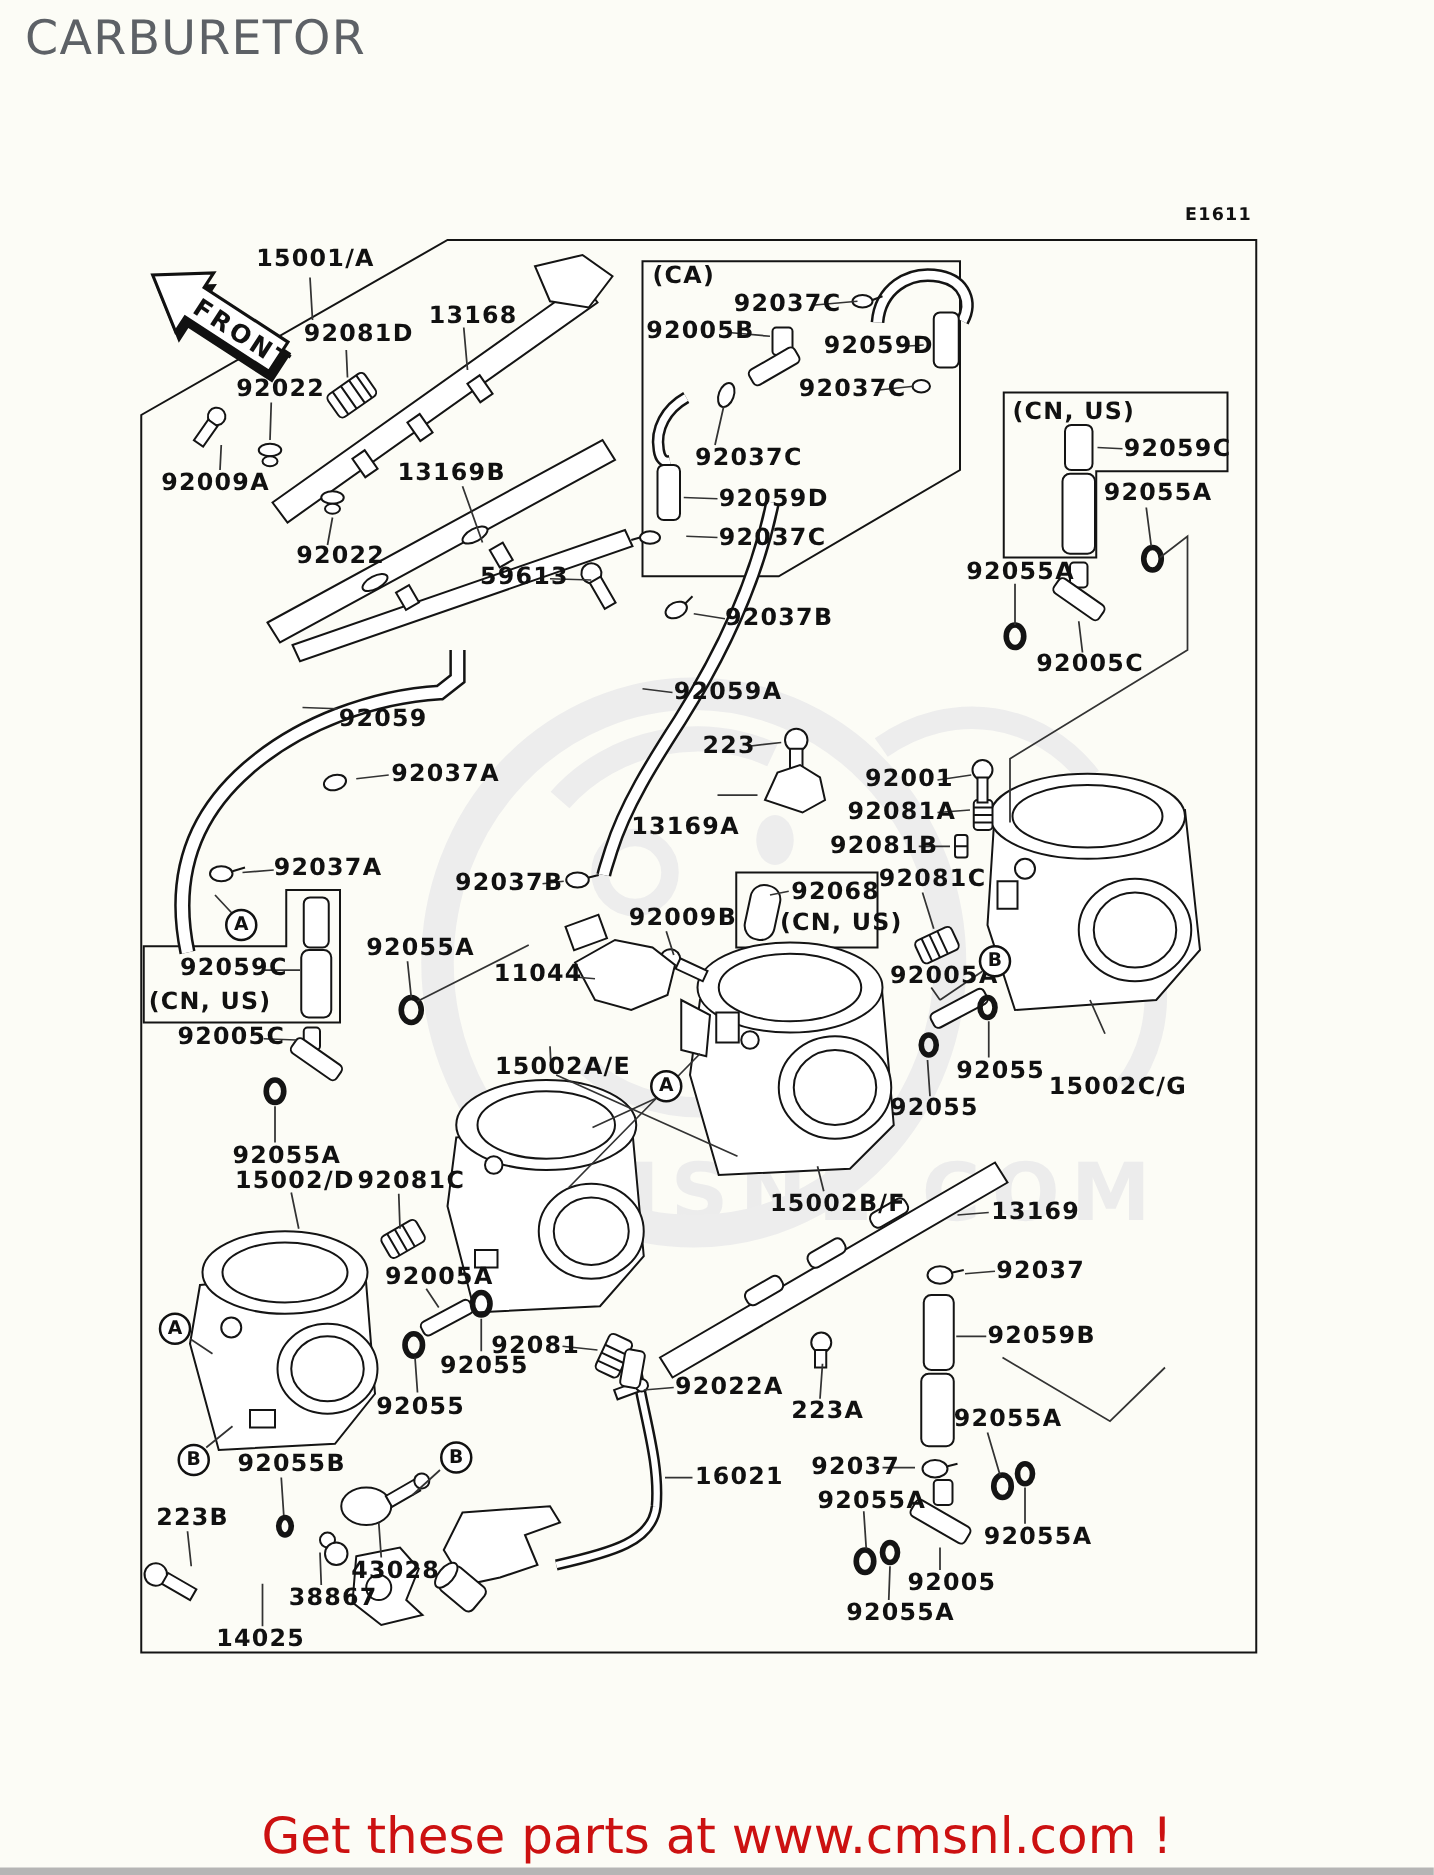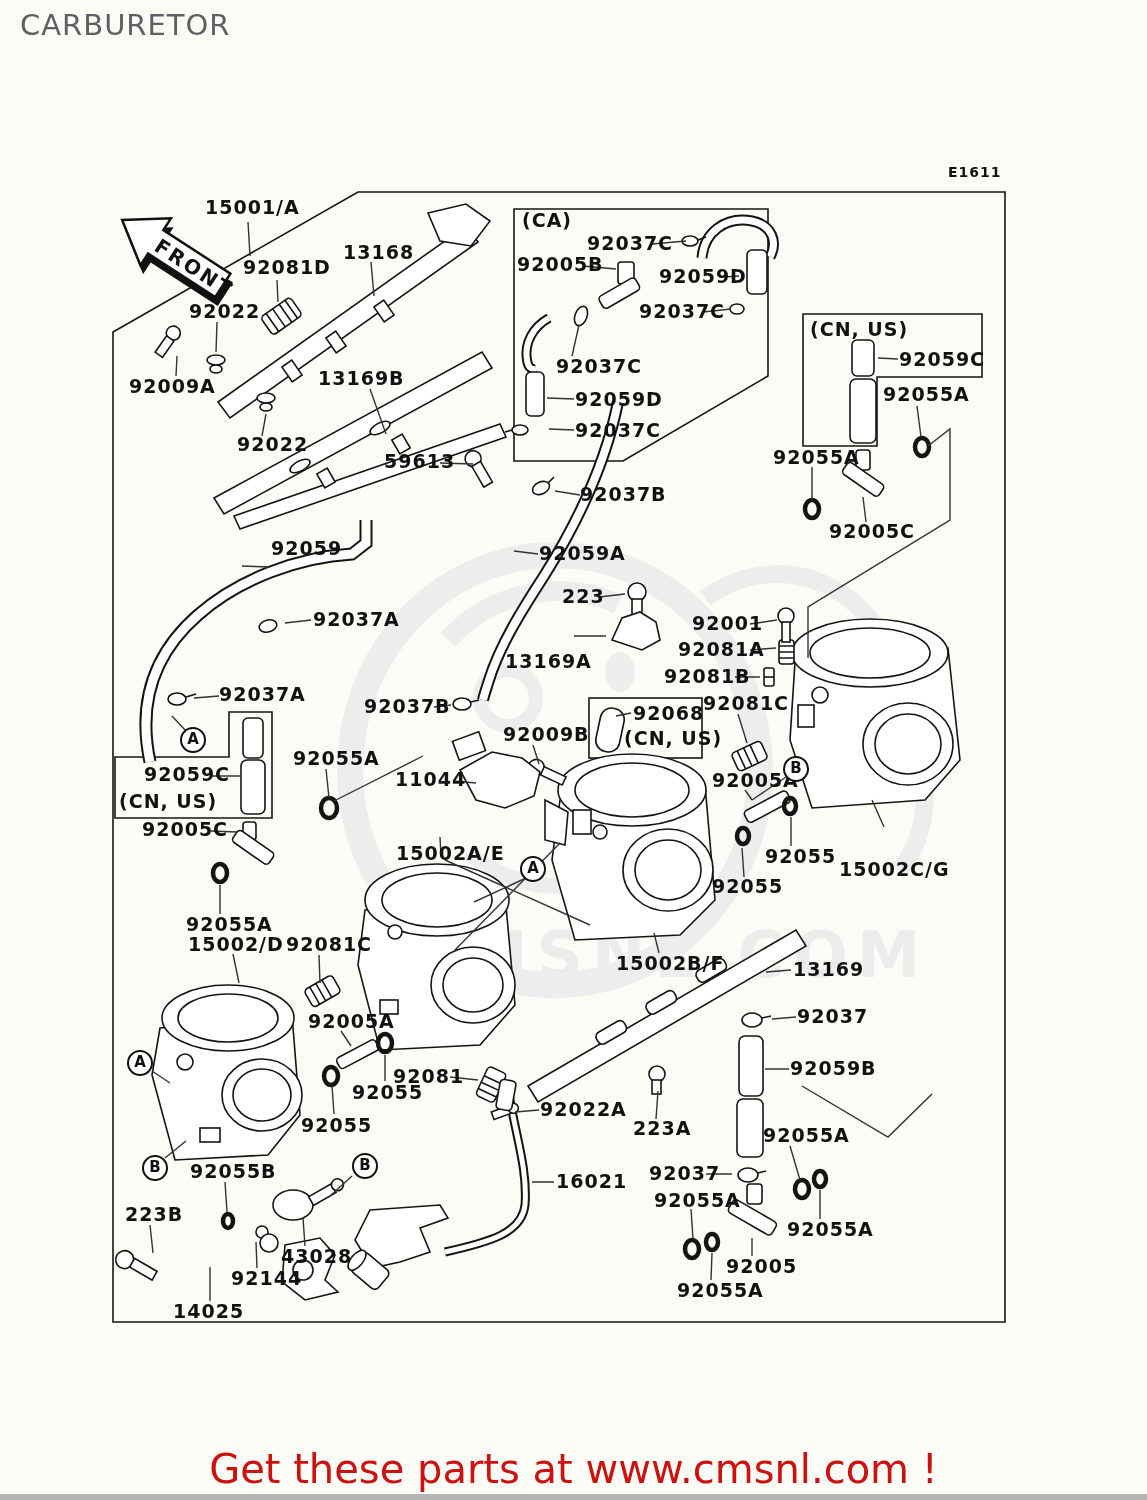--- a/index.html
+++ b/index.html
@@ -3,21 +3,21 @@
 <meta charset="utf-8">
 <style>
   html,body{margin:0;padding:0;}
   body{
     width:1147px;height:1500px;position:relative;overflow:hidden;
     background:#fcfcf6;
     font-family:"DejaVu Sans",sans-serif;
   }
   .page-title{
     position:absolute;left:20px;top:8px;
-    font-size:29px;color:#5d6166;letter-spacing:1px;z-index:3;
+    font-size:38px;color:#5d6166;letter-spacing:1px;z-index:3;
   }
   .watermark-text{
     position:absolute;left:408px;top:918px;z-index:0;
     font-size:64px;font-weight:bold;color:#ececec;letter-spacing:9px;white-space:nowrap;
   }
   svg.artwork{position:absolute;left:0;top:0;z-index:1;}
   .labels-layer{position:absolute;left:0;top:0;width:1147px;height:1500px;z-index:2;pointer-events:none;}
   .part-label{
     position:absolute;font-weight:bold;font-size:19px;color:#111;
     letter-spacing:1px;line-height:1.05;white-space:nowrap;
@@ -329,21 +329,21 @@
       <div class="part-label" style="left: 556px; top: 357px;">92037C</div>
       <div class="part-label" style="left: 575px; top: 390px;">92059D</div>
       <div class="part-label" style="left: 575px; top: 421px;">92037C</div>
       <div class="part-label" style="left: 810px; top: 320px;">(CN, US)</div>
       <div class="part-label" style="left: 899px; top: 350px;">92059C</div>
       <div class="part-label" style="left: 883px; top: 385px;">92055A</div>
       <div class="part-label" style="left: 773px; top: 448px;">92055A</div>
       <div class="part-label" style="left: 829px; top: 522px;">92005C</div>
       <div class="part-label" style="left: 580px; top: 485px;">92037B</div>
       <div class="part-label" style="left: 539px; top: 544px;">92059A</div>
-      <div class="part-label" style="left: 271px; top: 539px;">92059</div>
+      <div class="part-label" style="left: 271px; top: 566px;">92059</div>
       <div class="part-label" style="left: 313px; top: 610px;">92037A</div>
       <div class="part-label" style="left: 562px; top: 587px;">223</div>
       <div class="part-label" style="left: 692px; top: 614px;">92001</div>
       <div class="part-label" style="left: 505px; top: 652px;">13169A</div>
       <div class="part-label" style="left: 678px; top: 640px;">92081A</div>
       <div class="part-label" style="left: 664px; top: 667px;">92081B</div>
       <div class="part-label" style="left: 703px; top: 694px;">92081C</div>
       <div class="part-label" style="left: 219px; top: 685px;">92037A</div>
       <div class="part-label" style="left: 364px; top: 697px;">92037B</div>
       <div class="part-label" style="left: 633px; top: 704px;">92068</div>
@@ -374,21 +374,21 @@
       <div class="part-label" style="left: 633px; top: 1119px;">223A</div>
       <div class="part-label" style="left: 763px; top: 1126px;">92055A</div>
       <div class="part-label" style="left: 190px; top: 1162px;">92055B</div>
       <div class="part-label" style="left: 649px; top: 1164px;">92037</div>
       <div class="part-label" style="left: 556px; top: 1172px;">16021</div>
       <div class="part-label" style="left: 654px; top: 1191px;">92055A</div>
       <div class="part-label" style="left: 125px; top: 1205px;">223B</div>
       <div class="part-label" style="left: 787px; top: 1220px;">92055A</div>
       <div class="part-label" style="left: 281px; top: 1247px;">43028</div>
       <div class="part-label" style="left: 726px; top: 1257px;">92005</div>
-      <div class="part-label" style="left: 231px; top: 1269px;">92144</div>
+      <div class="part-label" style="left: 231px; top: 1269px;">38867</div>
       <div class="part-label" style="left: 677px; top: 1281px;">92055A</div>
       <div class="part-label" style="left: 173px; top: 1302px;">14025</div>
       <div class="callout" style="left: 180px; top: 727px;">A</div>
       <div class="callout" style="left: 520px; top: 856px;">A</div>
       <div class="callout" style="left: 783px; top: 756px;">B</div>
       <div class="callout" style="left: 127px; top: 1050px;">A</div>
       <div class="callout" style="left: 142px; top: 1155px;">B</div>
       <div class="callout" style="left: 352px; top: 1153px;">B</div>
     </div>
 

